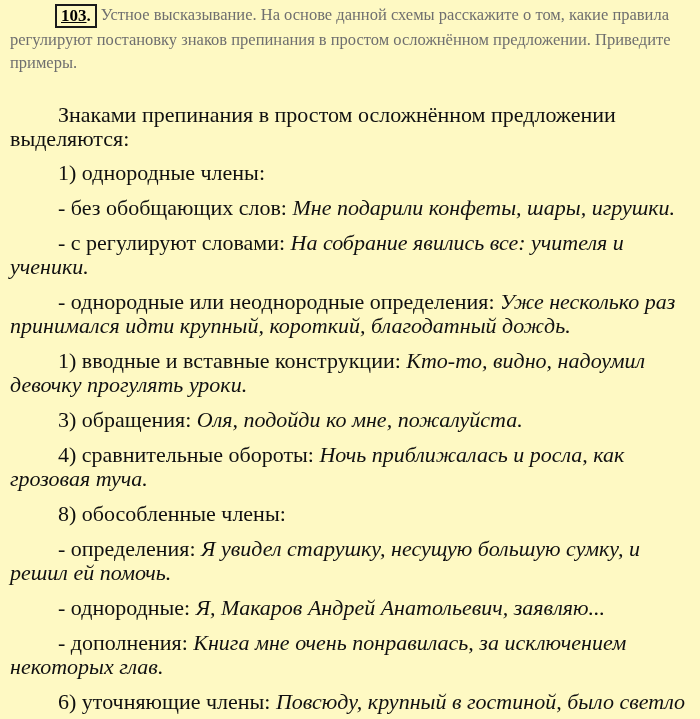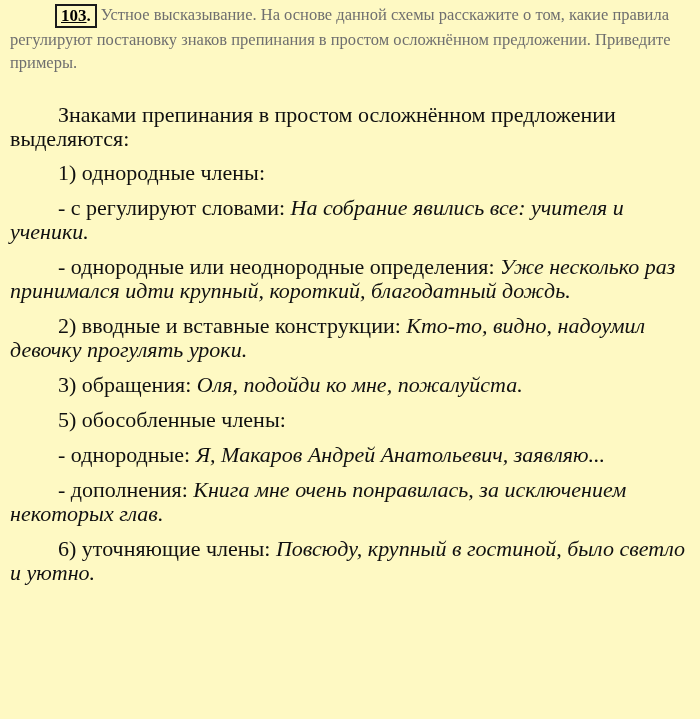--- a/index.html
+++ b/index.html
@@ -91,46 +91,58 @@
   </div>
 
   <div class="answer">
 
     <p class="tight">Знаками препинания в простом осложнённом предложении выделяются:</p>
 
     <p>
       <span class="lbl">1) однородные члены:</span>
     </p>
 
+    <p>
+      <span class="lbl">- без обобщающих слов:</span>
+      <span class="ex">Мне подарили конфеты, шары, игрушки.</span>
+    </p>
 
     <p>
       <span class="lbl">- с регулируют словами:</span>
       <span class="ex">На собрание явились все: учителя и ученики.</span>
     </p>
 
     <p>
       <span class="lbl">- однородные или неоднородные определения:</span>
       <span class="ex">Уже несколько раз принимался идти крупный, короткий, благодатный дождь.</span>
     </p>
 
     <p>
-      <span class="lbl">2) вводные и вставные конструкции:</span>
+      <span class="lbl">1) вводные и вставные конструкции:</span>
       <span class="ex">Кто-то, видно, надоумил девочку прогулять уроки.</span>
     </p>
 
     <p>
       <span class="lbl">3) обращения:</span>
       <span class="ex">Оля, подойди ко мне, пожалуйста.</span>
     </p>
 
+    <p>
+      <span class="lbl">4) сравнительные обороты:</span>
+      <span class="ex">Ночь приближалась и росла, как грозовая туча.</span>
+    </p>
 
     <p>
-      <span class="lbl">5) обособленные члены:</span>
+      <span class="lbl">8) обособленные члены:</span>
     </p>
 
+    <p>
+      <span class="lbl">- определения:</span>
+      <span class="ex">Я увидел старушку, несущую большую сумку, и решил ей помочь.</span>
+    </p>
 
     <p>
       <span class="lbl">- однородные:</span>
       <span class="ex">Я, Макаров Андрей Анатольевич, заявляю...</span>
     </p>
 
 
     <p>
       <span class="lbl">- дополнения:</span>
       <span class="ex">Книга мне очень понравилась, за исключением некоторых глав.</span>

